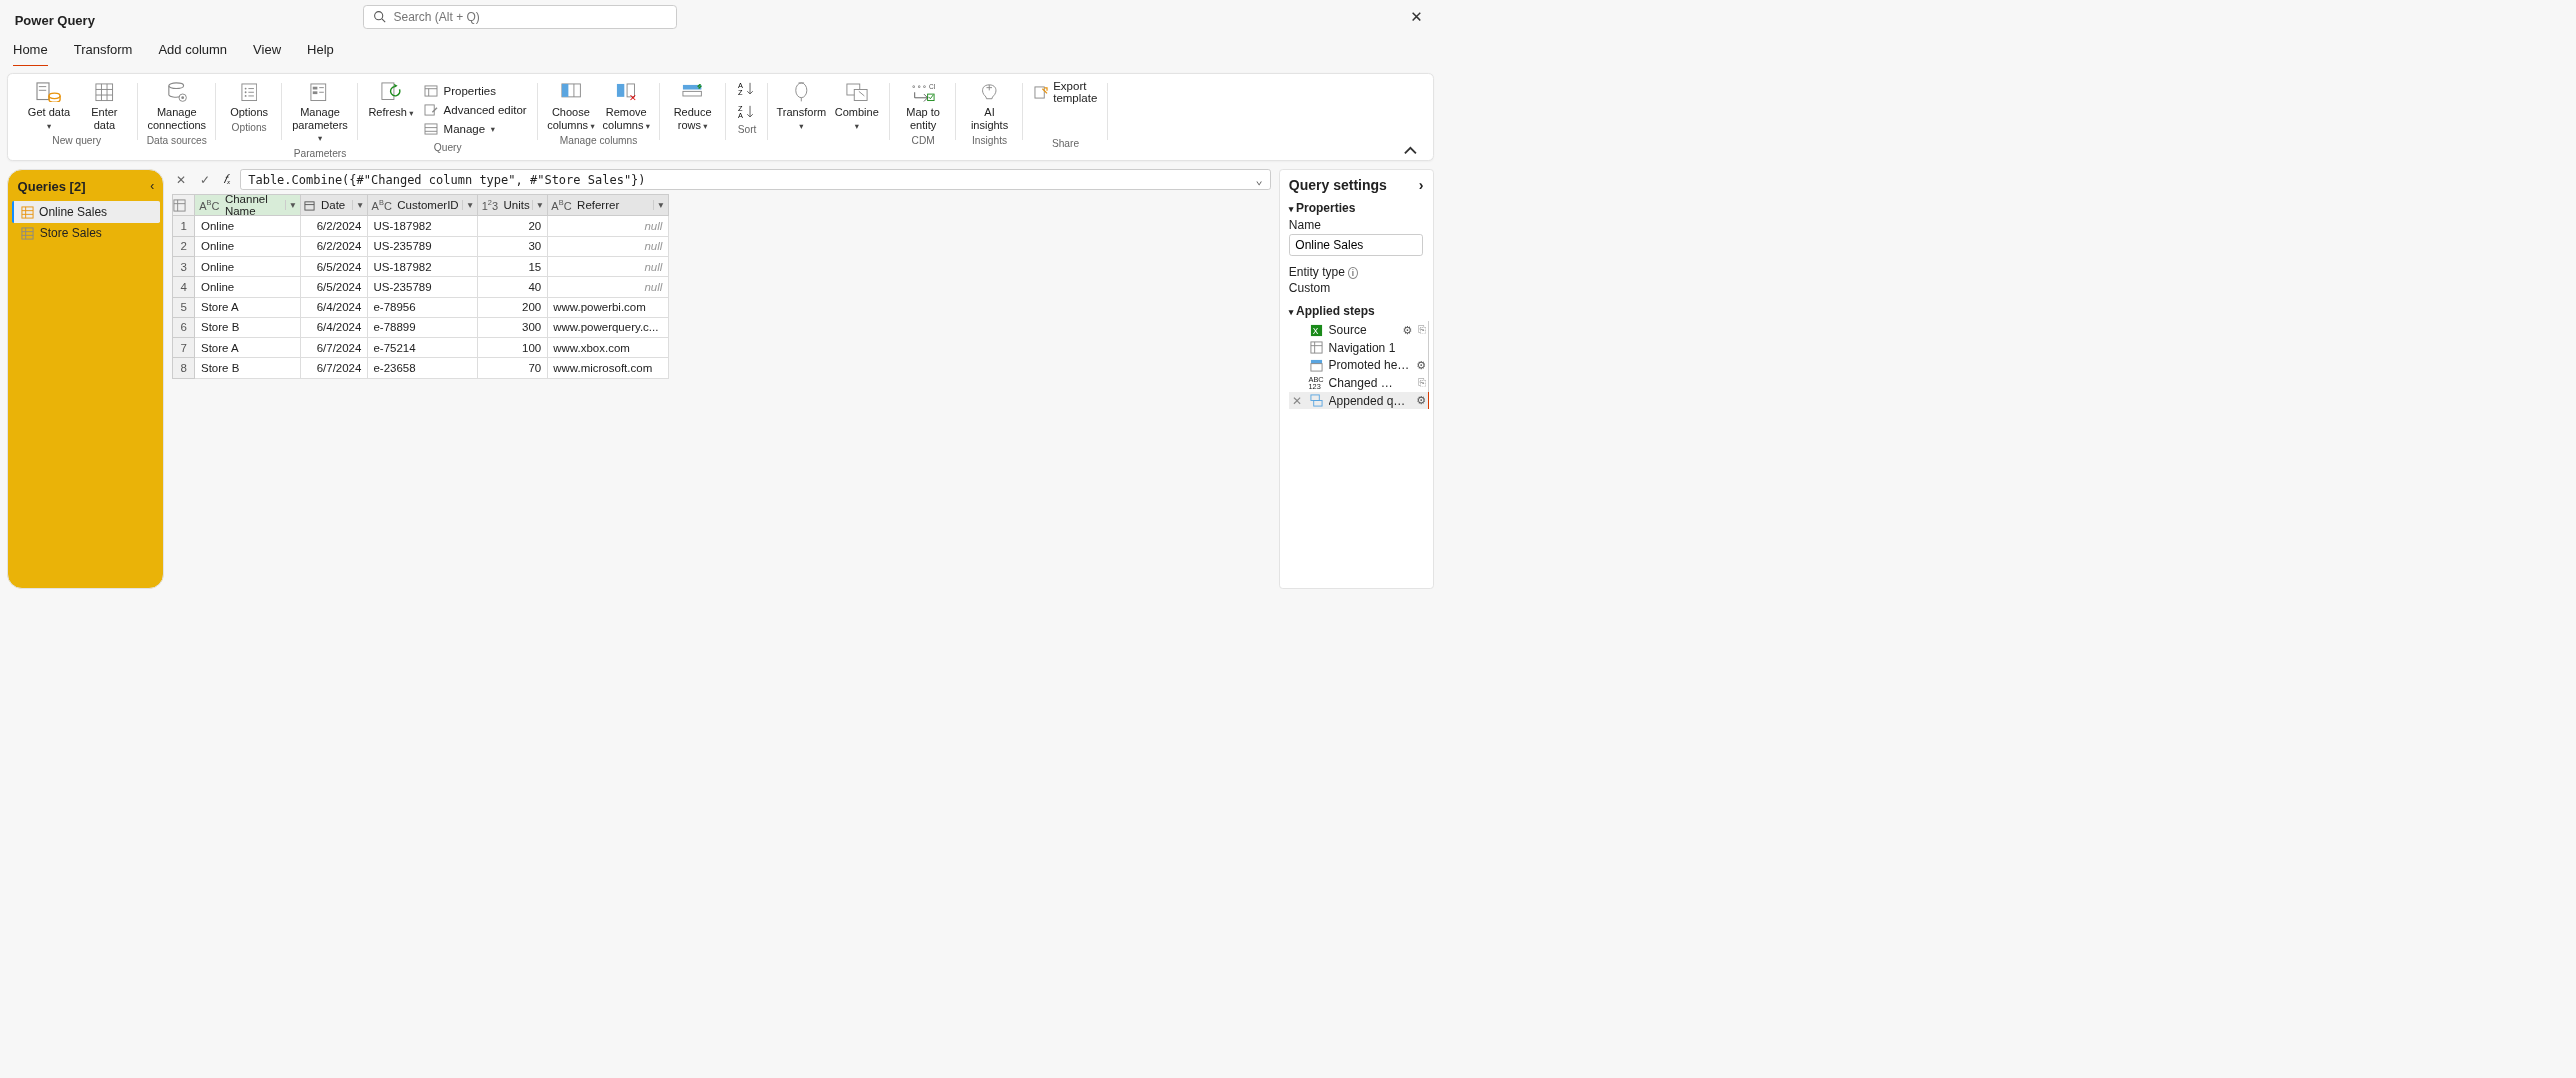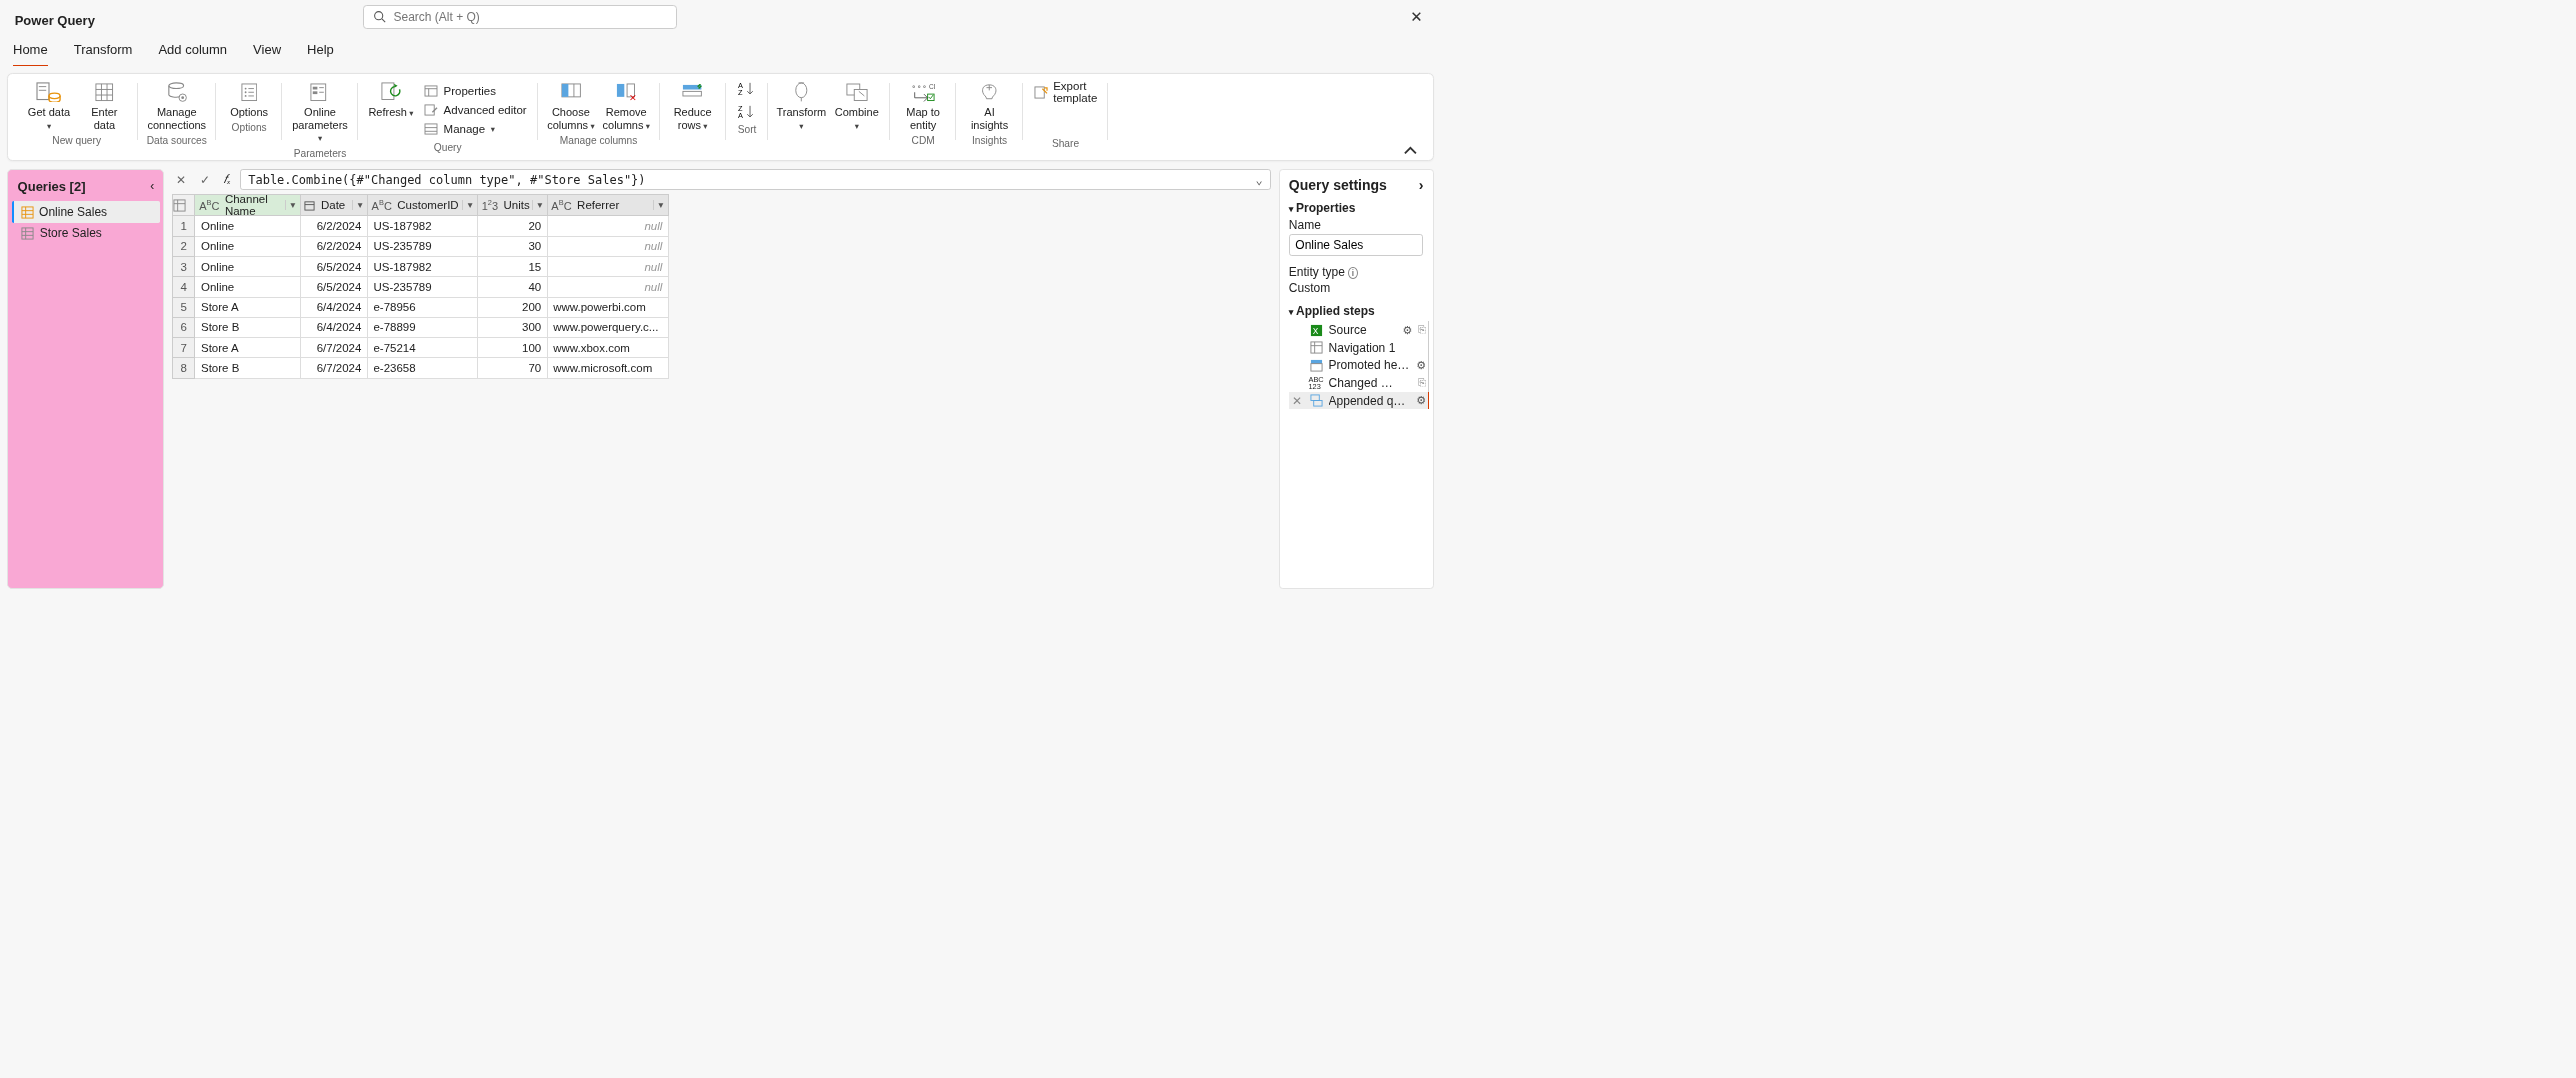--- a/index.html
+++ b/index.html
@@ -33,21 +33,21 @@
   .rbtn .label { font-size: 11px; text-align: center; line-height: 1.15; margin-top: 2.8px; }
   .rbtn-sm { display: flex; align-items: center; gap: 5.5px; cursor: pointer; font-size: 11.5px; padding: 0.9px 1.8px; height: 18.5px;}
   .rgroup-label { font-size: 10.2px; color: #666; margin-top: 1.8px; padding: 1.8px 0 0 0; text-align:center; width:100%; }
   .caret::after { content: " ▾"; font-size: 8.3px; color: #444; }
   .ribbon-collapse { margin-left: auto; display:flex; align-items:flex-end; padding: 0 7.4px 3.7px 7.4px; cursor:pointer; font-size: 14px;}
   
   
   .main { display: flex; margin: 7.4px 7.4px 0 7.4px; gap: 7.4px; height: 420px; }
   
   
-  .queries-pane { width: 157px; background: #f9a8d4; border: 0.9px solid #e3e3e3; border-radius: 5px; padding: 7.4px 3.7px; }
+  .queries-pane { width: 157px; background: #eab308; border: 0.9px solid #e3e3e3; border-radius: 15px; padding: 7.4px 3.7px; }
   .queries-pane .hdr { display:flex; align-items:center; justify-content:space-between; padding: 1.8px 5.5px 7.4px 5.5px; }
   .queries-pane .hdr .t { font-size: 13px; font-weight: 600; }
   .queries-pane .qitem { display: flex; align-items: center; gap: 5.5px; padding: 3.7px 9.2px; cursor: pointer; border-radius: 1.8px; font-size: 12px; }
   .queries-pane .qitem.active { background: #ededed; border-left: 2.8px solid #118dff; padding-left: 6.5px;}
   .tblicon { width:13px; height:13px; display:inline-flex; }
   
   
   .grid-pane { flex: 1; display: flex; flex-direction: column; }
   .formula-row { display: flex; align-items: center; gap: 5.5px; margin-bottom: 3.7px;}
   .formula-row .fbtn { width: 18.5px; text-align:center; cursor:pointer; color:#666;}
@@ -188,21 +188,21 @@
         <div class="rbtn wide">
           <span class="ricon">
               <svg width="20.3" height="18.5" viewBox="0 0 22 20">
                 <rect x="1" y="1" width="16" height="18" fill="none" stroke="#888"></rect>
                 <rect x="3" y="4" width="5" height="3" fill="#888"></rect>
                 <rect x="3" y="9" width="5" height="3" fill="#888"></rect>
                 <line x1="10" y1="5" x2="15" y2="5" stroke="#888"></line>
                 <line x1="10" y1="10" x2="15" y2="10" stroke="#888"></line>
               </svg>
             </span>
-          <span class="label caret">Online parameters</span>
+          <span class="label caret">Manage parameters</span>
         </div>
       </div>
       <div class="rgroup-label">Parameters</div>
     </div>
 
     <div class="rgroup">
       <div class="btns">
         <div class="rbtn">
           <span class="ricon">
               <svg width="20.3" height="20.3" viewBox="0 0 22 22">

